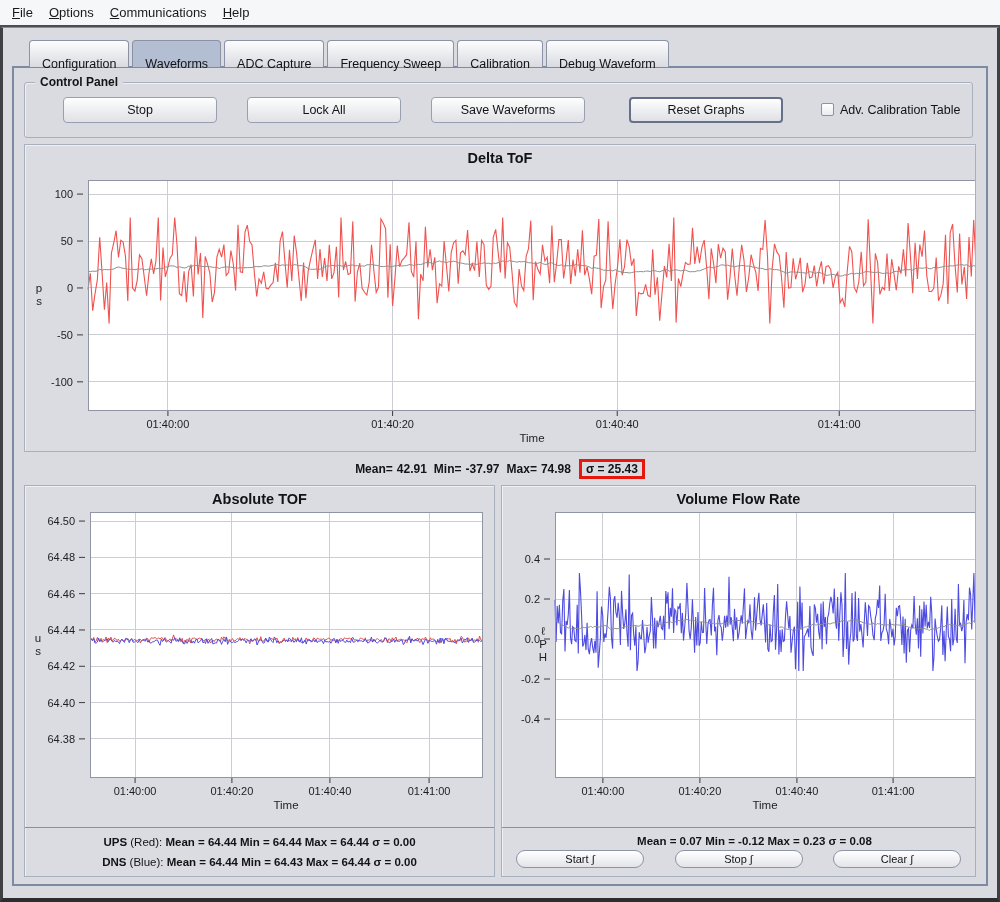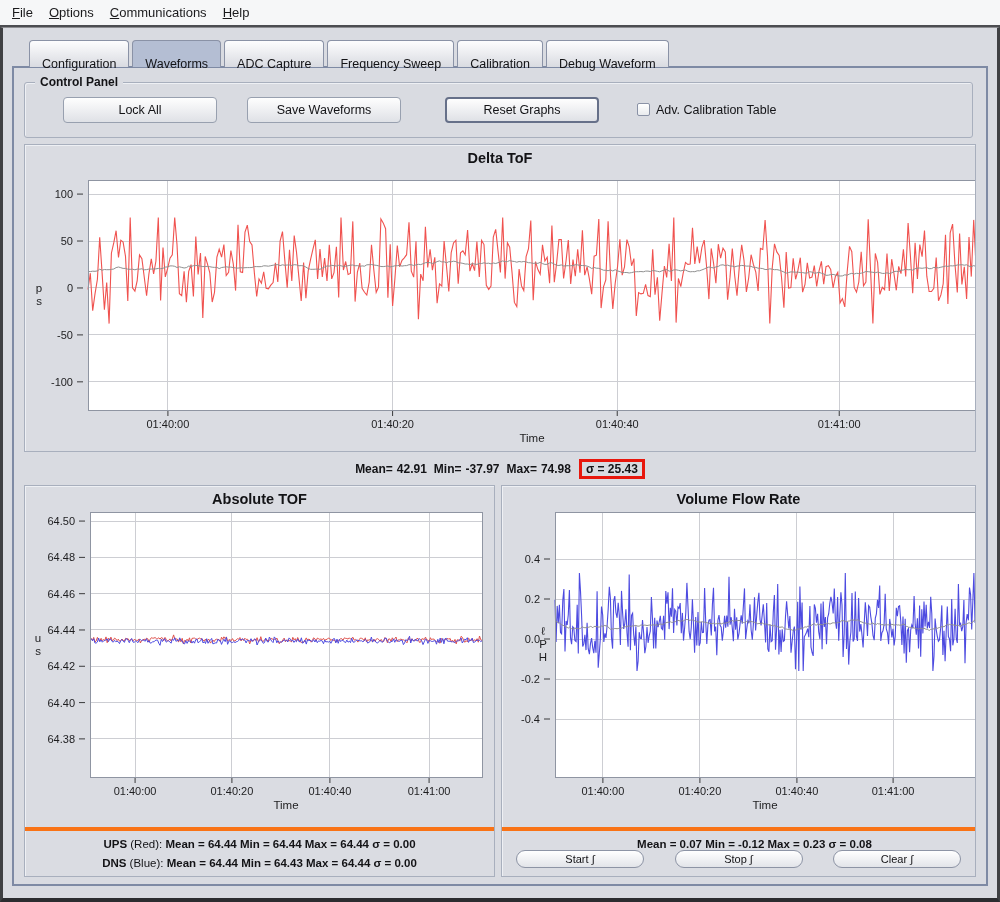--- a/index.html
+++ b/index.html
@@ -47,21 +47,21 @@
 
   .delta-stats{height:33px;display:flex;align-items:center;justify-content:center;font-size:12px;font-weight:bold;}
   .pair{margin-right:7px;}
   .pair .lab{margin-right:4px;text-align:center;}
   .sigma-box{border:3px solid #e8170d;padding:0 4px;margin-left:1px;}
 
   .lower-row{display:flex;margin:0 10px;}
   .abs-panel{width:471px;height:392px;}
   .flow-panel{width:475px;height:392px;margin-left:6px;}
 
-  .panel-bottom{position:absolute;left:0;right:0;top:341px;bottom:0;border-top:4px solid #f97316;}
+  .panel-bottom{position:absolute;left:0;right:0;top:341px;bottom:0;border-top:1px solid #f97316;}
   .abs-stats{display:flex;flex-direction:column;justify-content:space-evenly;align-items:center;font-size:11.5px;}
   .stat-line{white-space:nowrap;}
   .stat-line .b{font-weight:bold;}
   .flow-stats-line{position:absolute;top:7px;left:16px;width:100%;text-align:center;font-size:11.5px;font-weight:bold;}
   .pill-row{position:absolute;bottom:8px;left:0;right:0;display:flex;justify-content:space-between;padding:0 14px;}
   .pill{box-sizing:border-box;width:128px;height:18px;border:1px solid #8d94a5;border-radius:9px;
        background:linear-gradient(#ffffff,#e2e4e9);font-size:11px;font-family:inherit;color:#131316;
        display:flex;align-items:center;justify-content:center;cursor:default;}
 </style>
 </head>
@@ -85,20 +85,21 @@
       <div class="tab">Frequency Sweep</div>
       <div class="tab">Calibration</div>
       <div class="tab">Debug Waveform</div>
     </div>
 
     <div class="tabpane">
 
       <div class="control-group">
         <div class="legend">Control Panel</div>
         <div class="cp-row">
+          <div class="btn">Stop</div>
           <div class="btn">Lock All</div>
           <div class="btn">Save Waveforms</div>
           <div class="btn focused">Reset Graphs</div>
           <div class="cb-wrap">
             <div class="checkbox"></div>
             <span>Adv. Calibration Table</span>
           </div>
         </div>
       </div>
 

